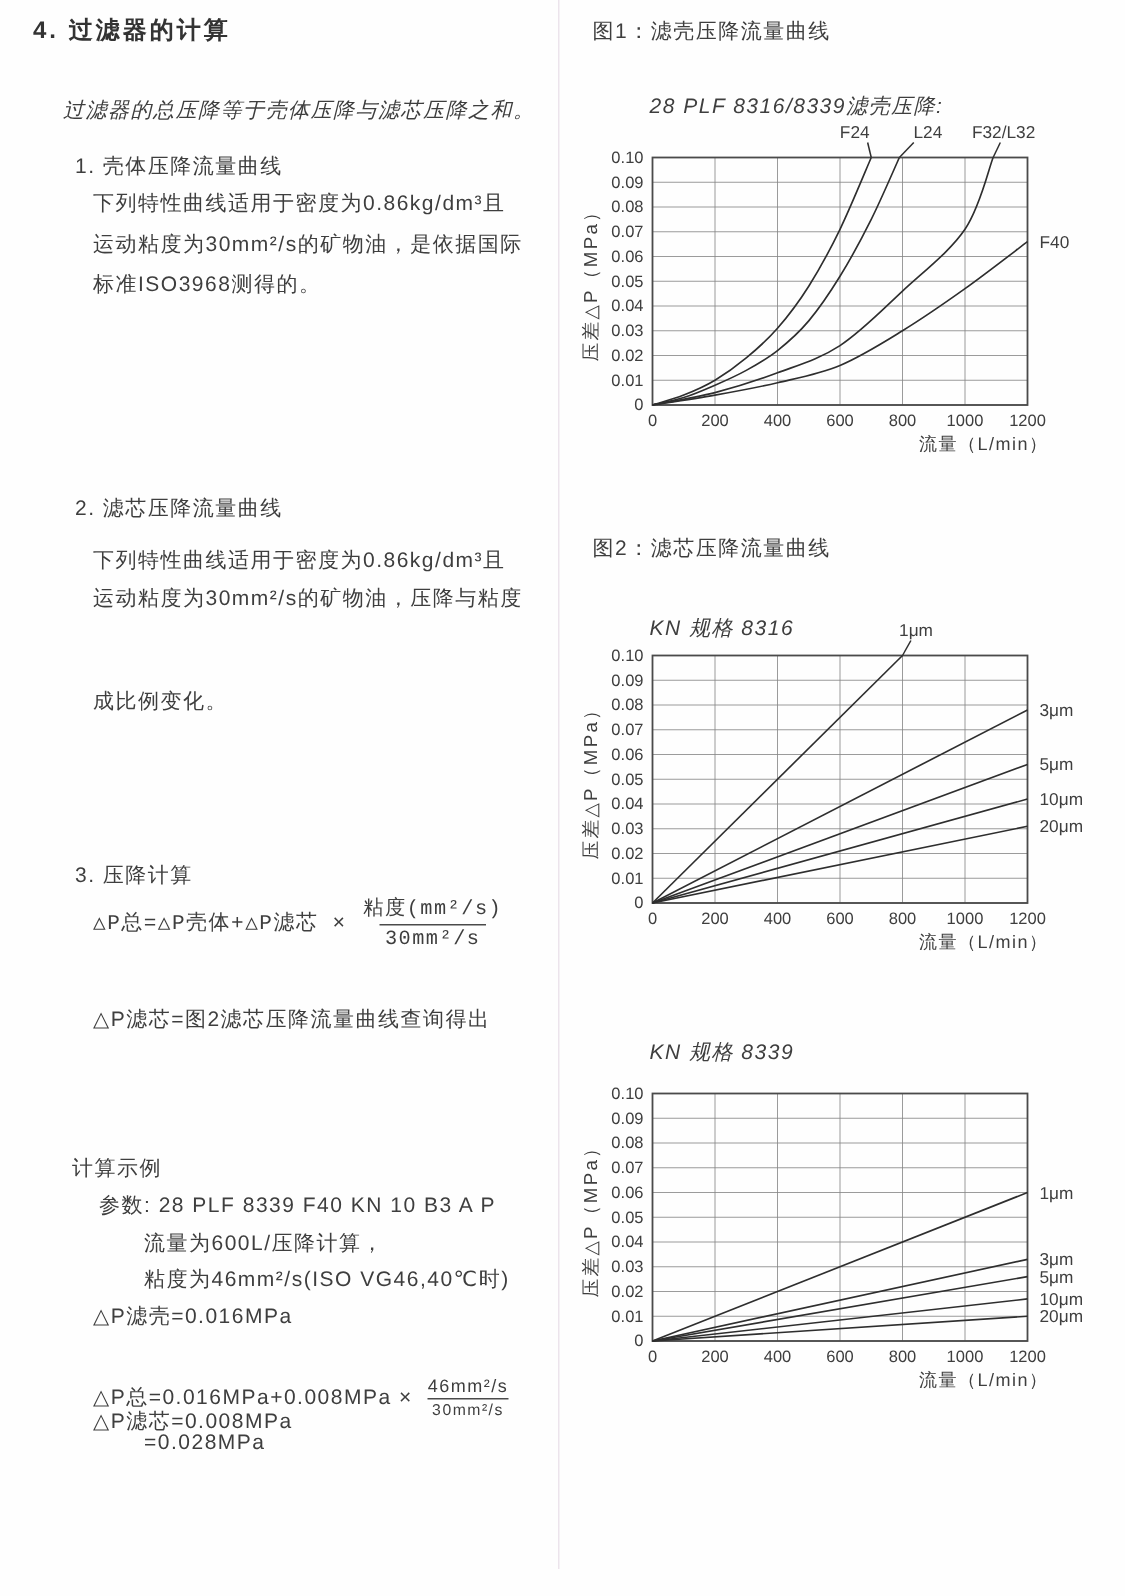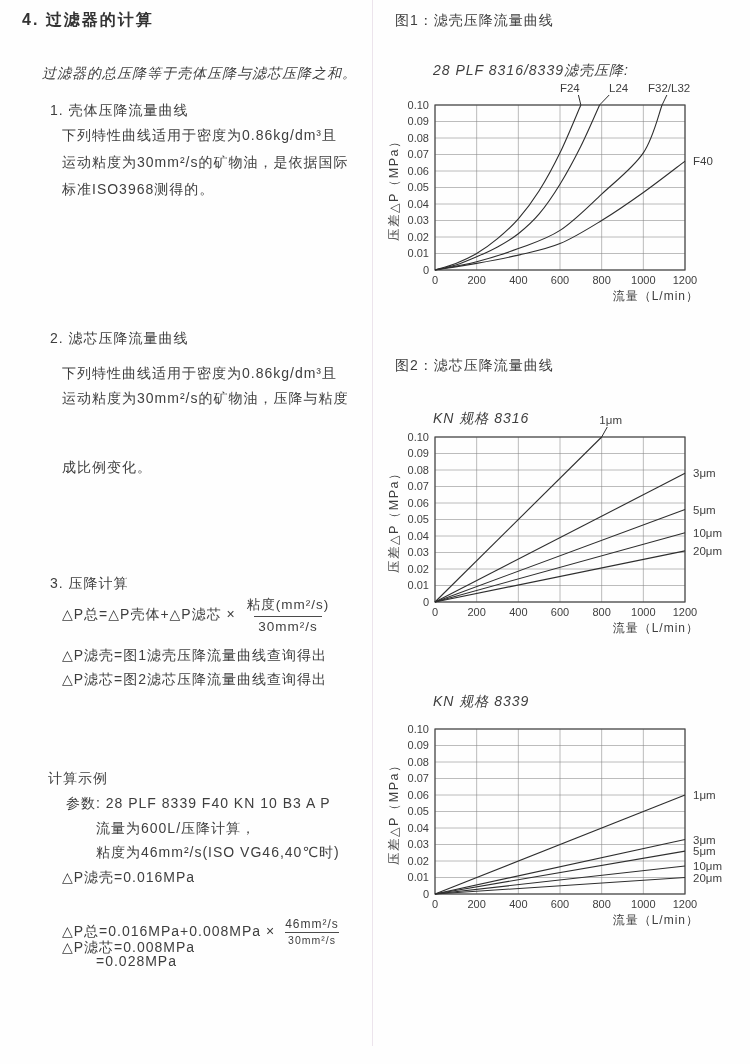--- a/index.html
+++ b/index.html
@@ -37,29 +37,28 @@
   <div class="abs bodytext" style="left:62px;top:155px;">运动粘度为30mm²/s的矿物油，是依据国际</div>
   <div class="abs bodytext" style="left:62px;top:182px;">标准ISO3968测得的。</div>
 
   <div class="abs bodytext" style="left:50px;top:331px;">2. 滤芯压降流量曲线</div>
   <div class="abs bodytext" style="left:62px;top:366px;">下列特性曲线适用于密度为0.86kg/dm³且</div>
   <div class="abs bodytext" style="left:62px;top:391px;">运动粘度为30mm²/s的矿物油，压降与粘度</div>
   <div class="abs bodytext" style="left:62px;top:416px;margin-top:44px;">成比例变化。</div>
 
   <div class="abs bodytext" style="left:50px;top:576px;">3. 压降计算</div>
 
-  <div class="abs formula" style="left:62px;top:596px;">
+  <div class="abs formula" style="left:62px;top:596px;font-family:Liberation Mono, monospace;">
     <span>△P总=△P壳体+△P滤芯 ×</span>
     <span class="frac">
       <span class="num">粘度(mm²/s)</span>
       <span class="den">30mm²/s</span>
     </span>
   </div>
 
-  <div class="abs bodytext" style="left:62px;top:648px;">△P滤壳=图1滤壳压降流量曲线查询得出</div>
   <div class="abs bodytext" style="left:62px;top:672px;">△P滤芯=图2滤芯压降流量曲线查询得出</div>
 
   <div class="abs bodytext" style="left:48px;top:771px;">计算示例</div>
   <div class="abs bodytext" style="left:66px;top:796px;">参数: 28 PLF 8339 F40 KN 10 B3 A P</div>
   <div class="abs bodytext" style="left:96px;top:821px;">流量为600L/压降计算，</div>
   <div class="abs bodytext" style="left:96px;top:845px;">粘度为46mm²/s(ISO VG46,40℃时)</div>
   <div class="abs bodytext" style="left:62px;top:870px;">△P滤壳=0.016MPa</div>
   <div class="abs bodytext" style="left:62px;top:940px;">△P滤芯=0.008MPa</div>
 
   <div class="abs formula" style="left:62px;top:917px;">

